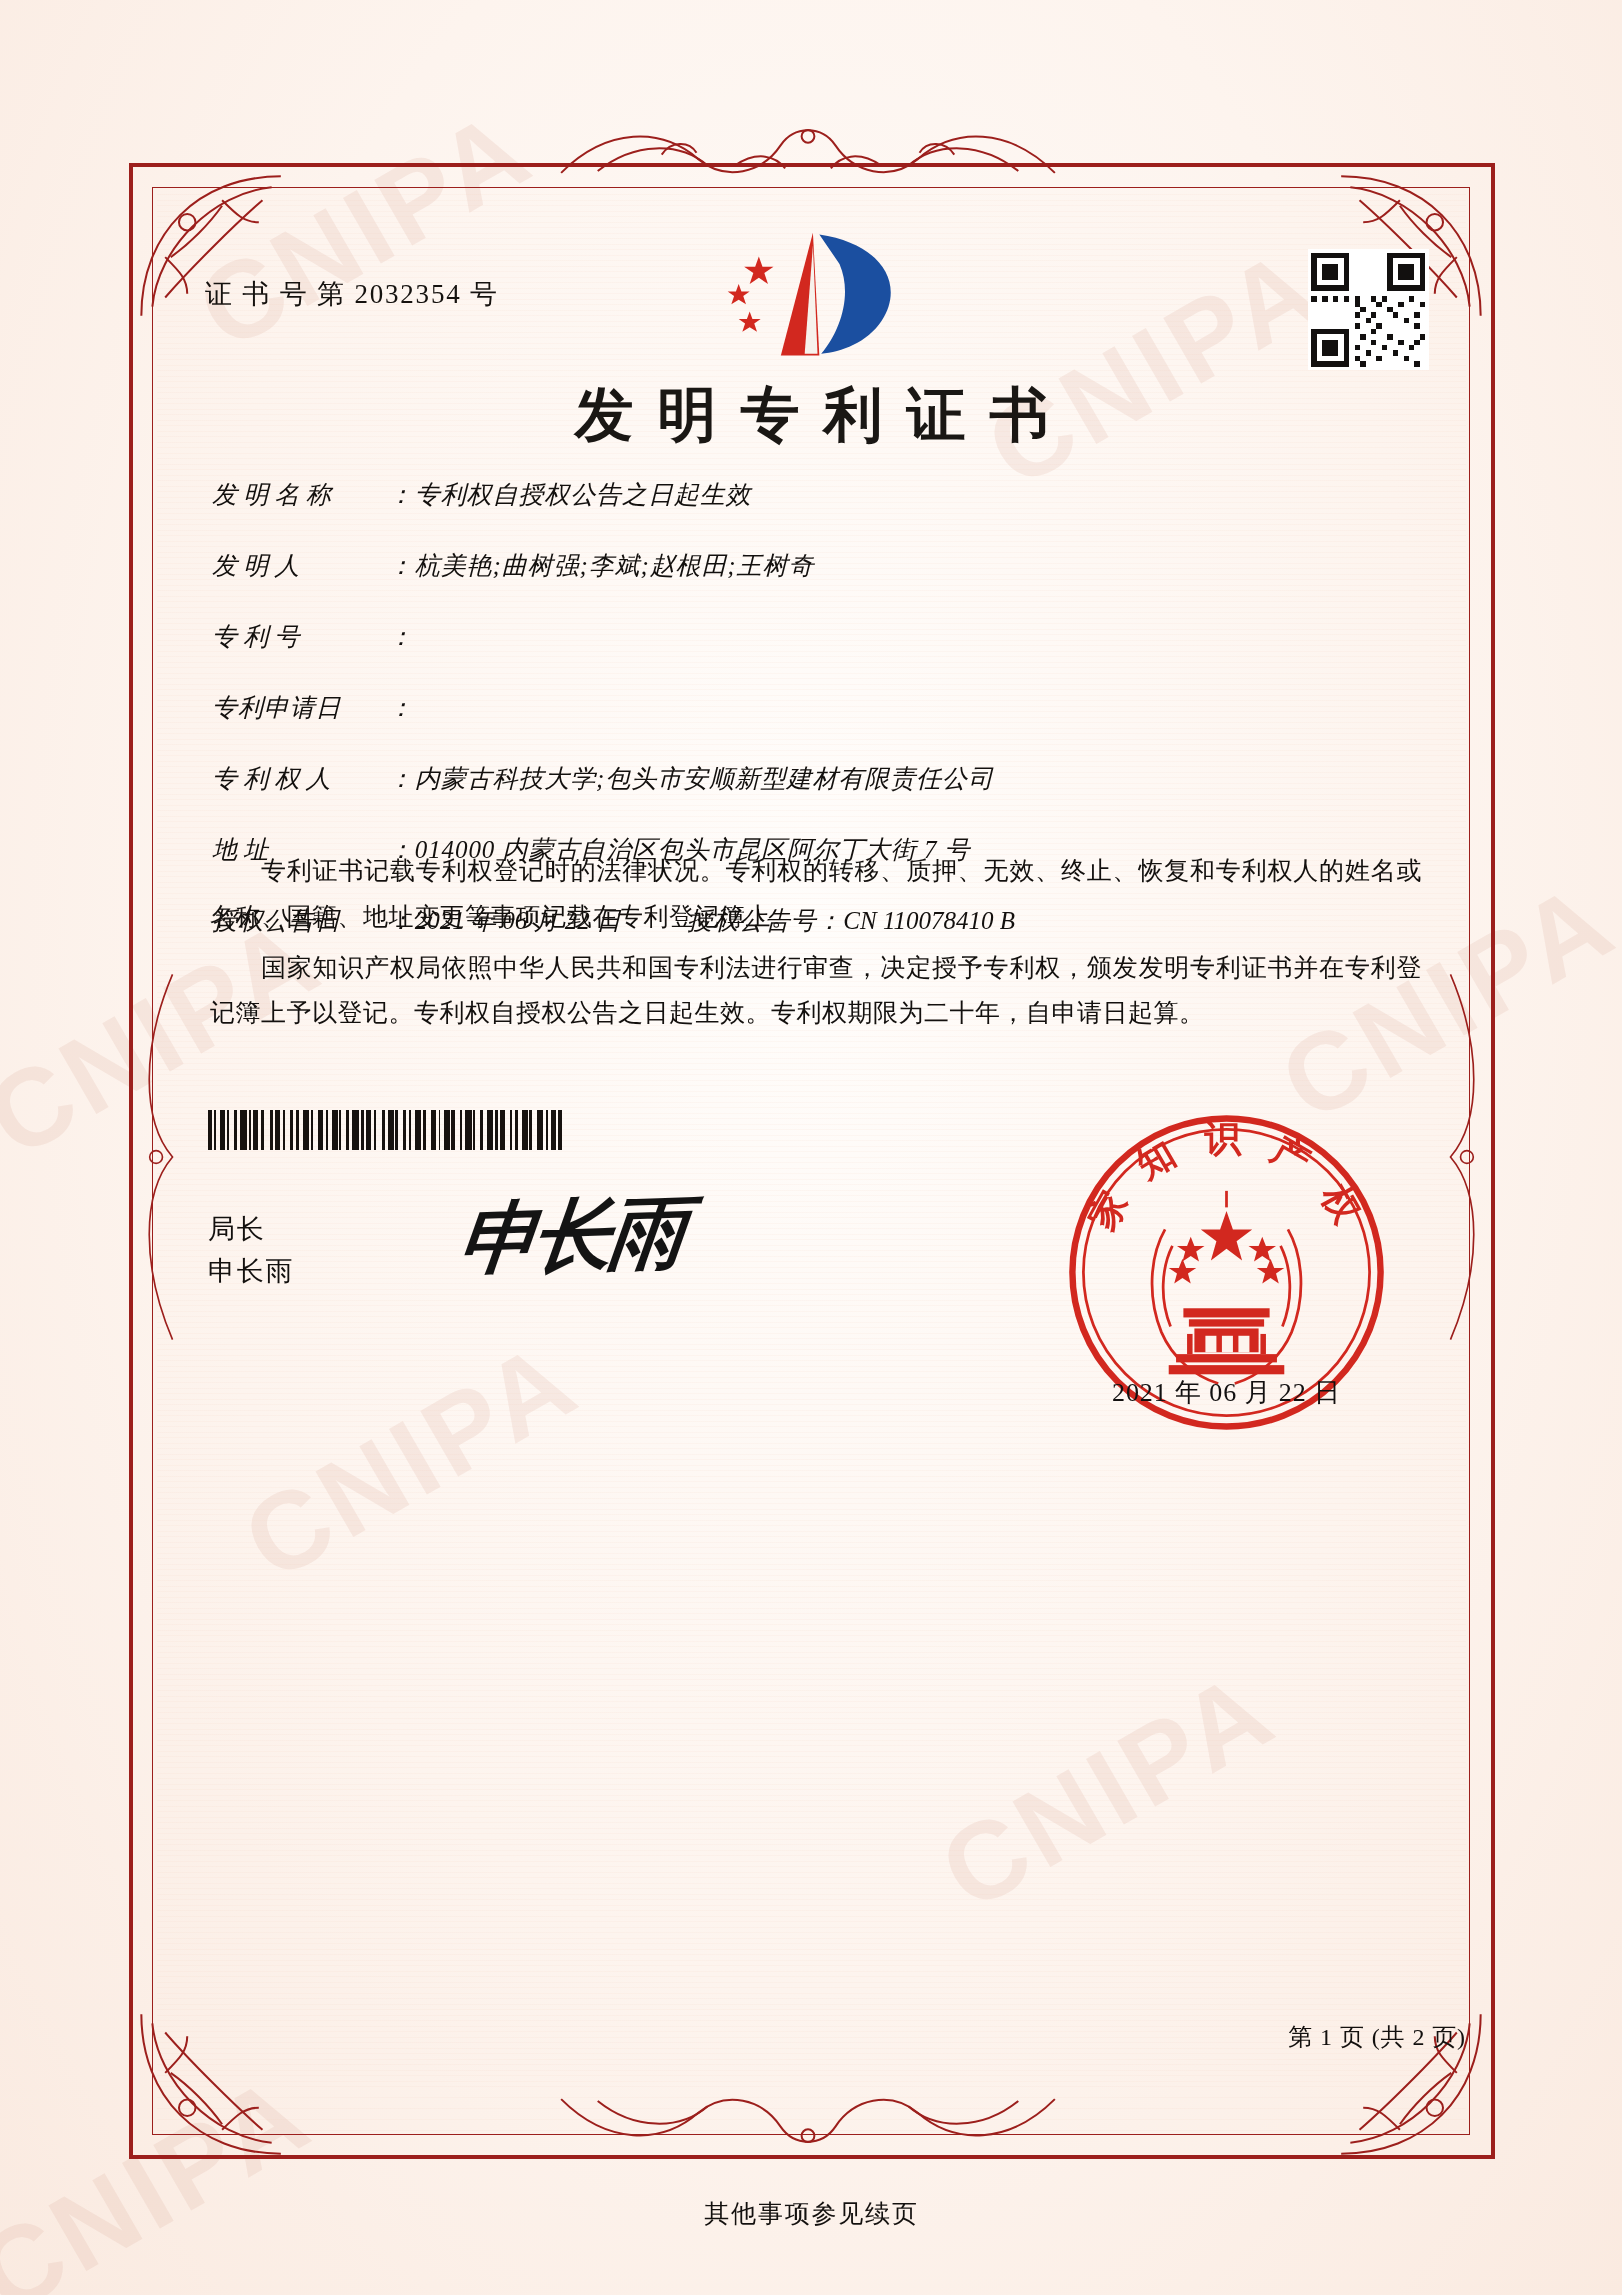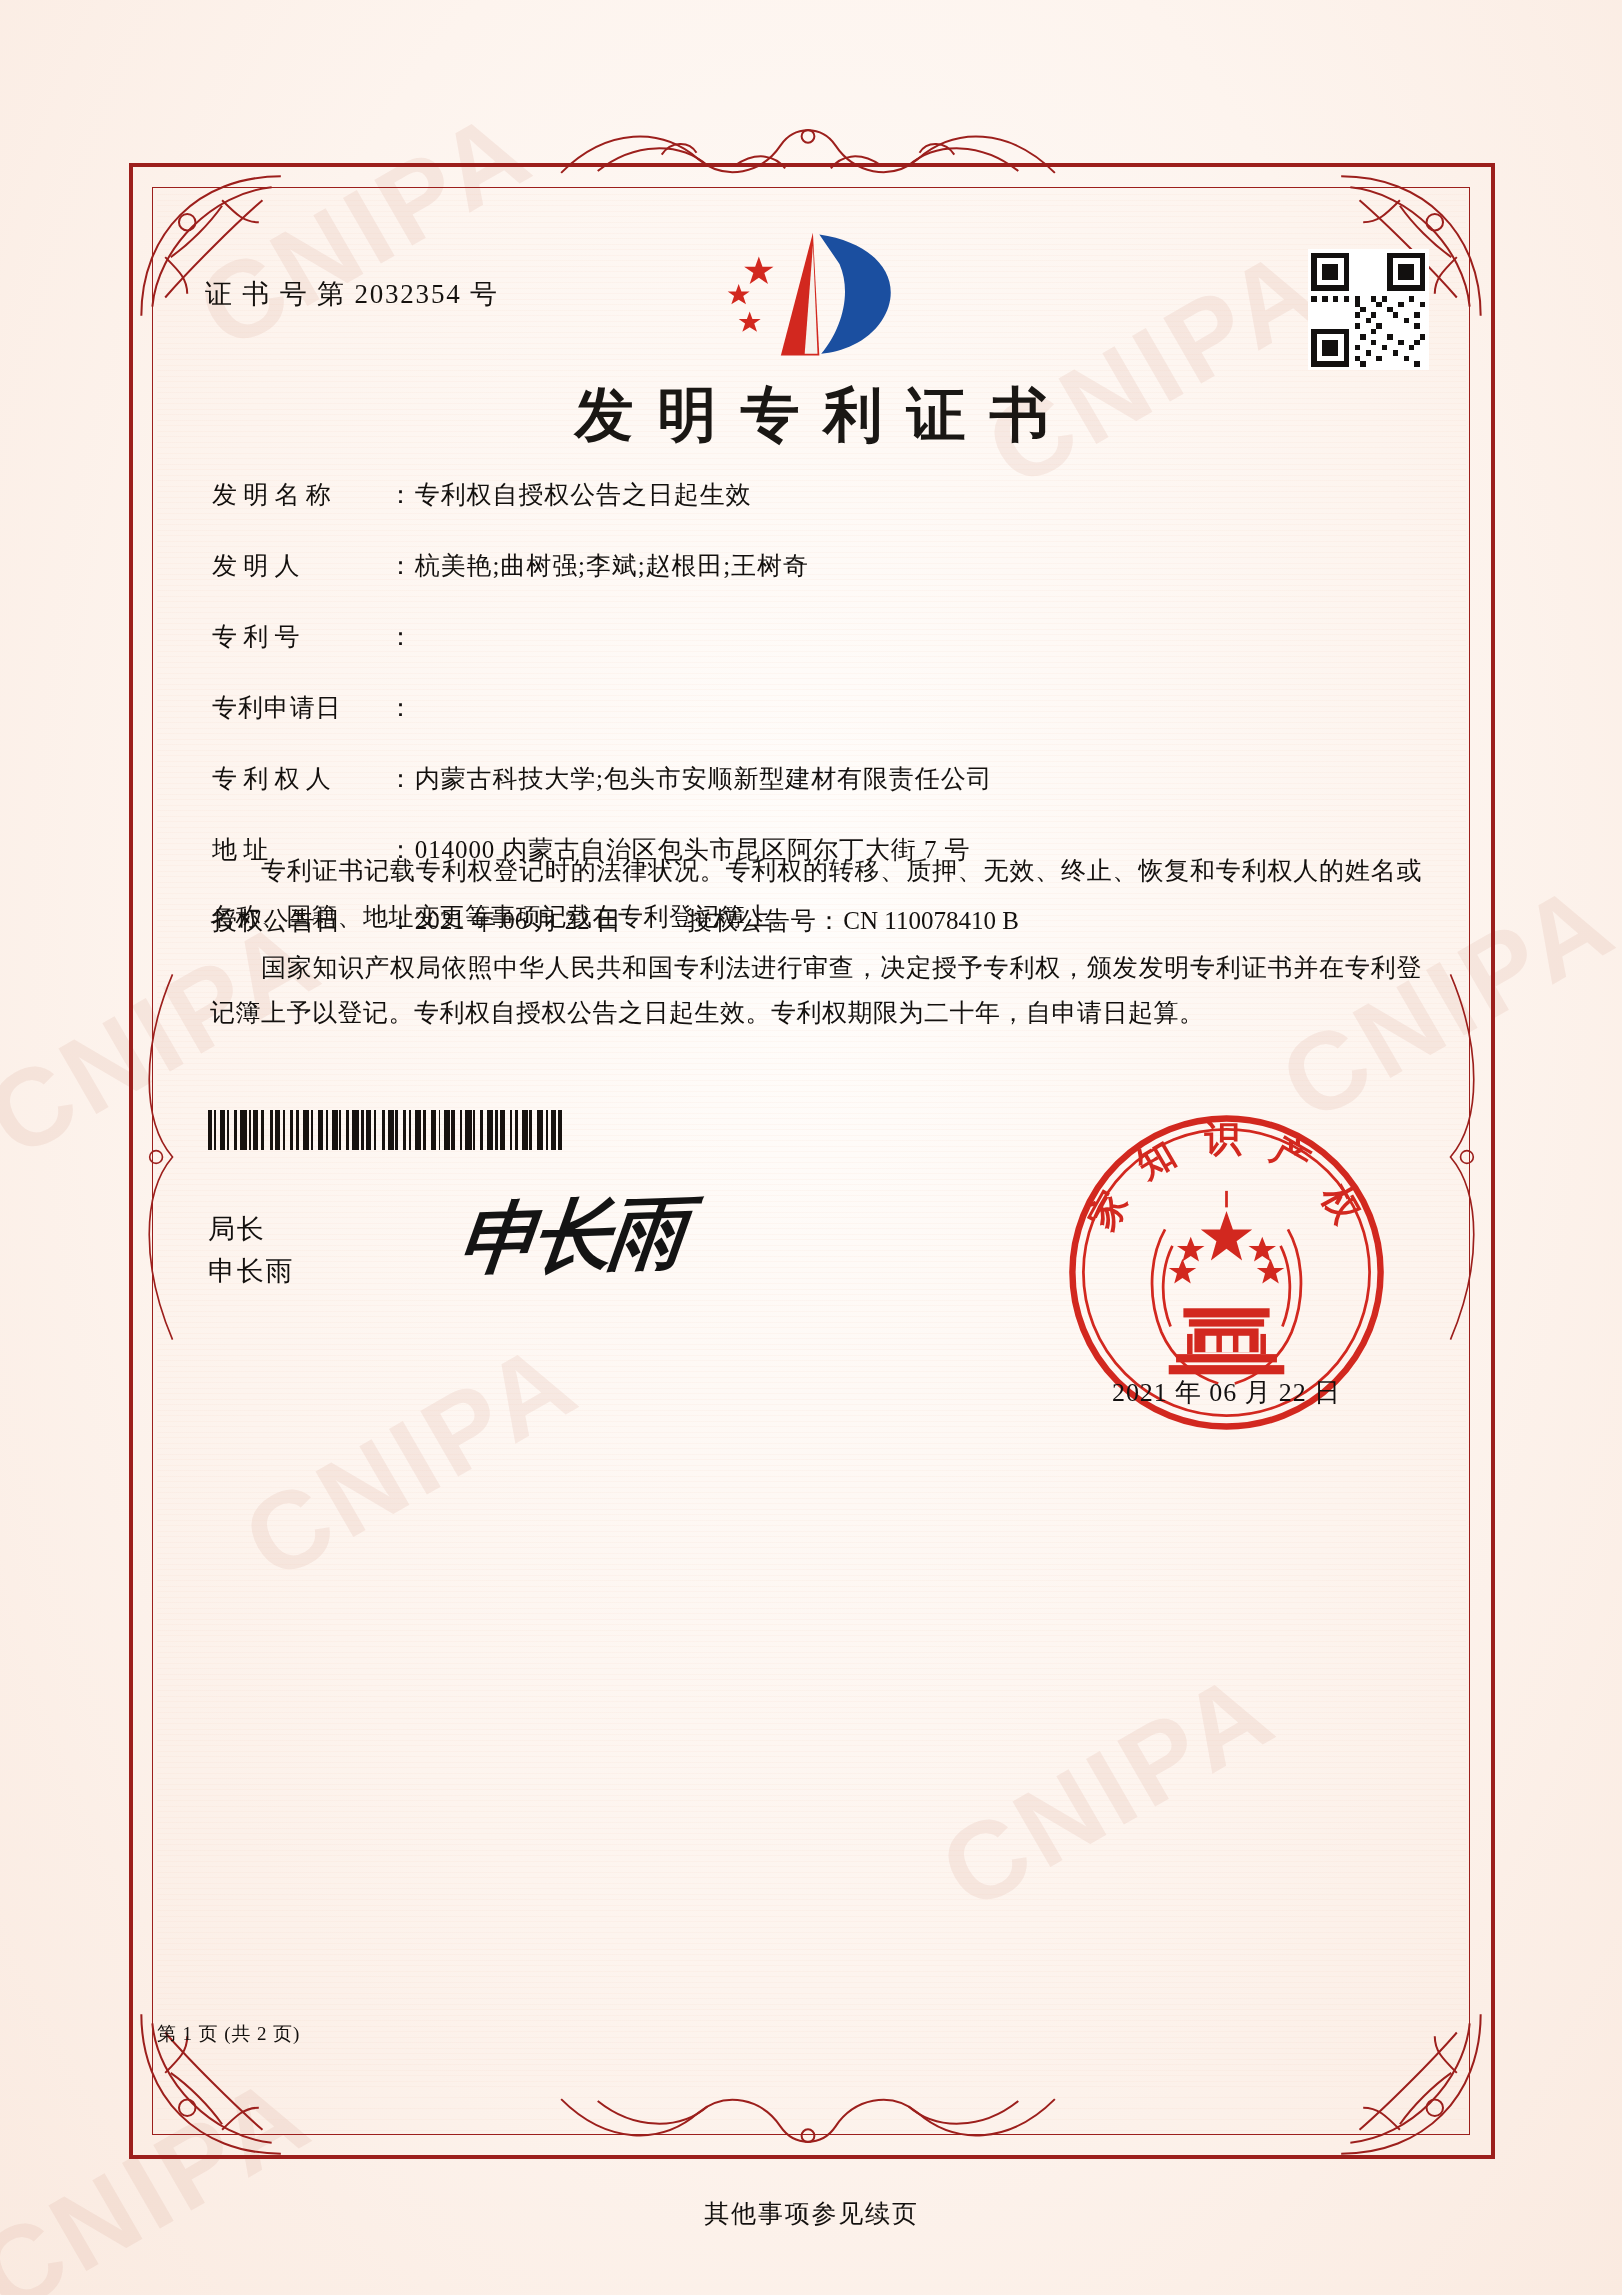--- a/index.html
+++ b/index.html
@@ -143,20 +143,21 @@
     top: 285px;
     width: 1212px;
   }
   .field-row {
     display: flex;
     align-items: center;
     margin-bottom: 36px;
     font-size: 25px;
     color: #13100e;
     line-height: 1.4;
+    font-style: italic;
   }
   .f-label {
     width: 176px;
     flex: 0 0 176px;
     display: flex;
     justify-content: space-between;
     letter-spacing: 0;
   }
   .f-label.tight { letter-spacing: 0.9px; justify-content: flex-start; }
   .f-colon { margin: 0 1.8px 0 0; }
@@ -234,22 +235,22 @@
     color: #121010;
     letter-spacing: 0.9px;
     white-space: nowrap;
   }
 
   .page-num {
     position: absolute;
     left: 0;
     right: 0;
     top: 1829px;
-    text-align: left;
-    font-size: 19px;
+    text-align: right;
+    font-size: 24px;
     color: #13100e;
     letter-spacing: 0.9px;
   }
 
   .footnote {
     position: absolute;
     left: 0;
     right: 0;
     top: 2197px;
     text-align: center;

